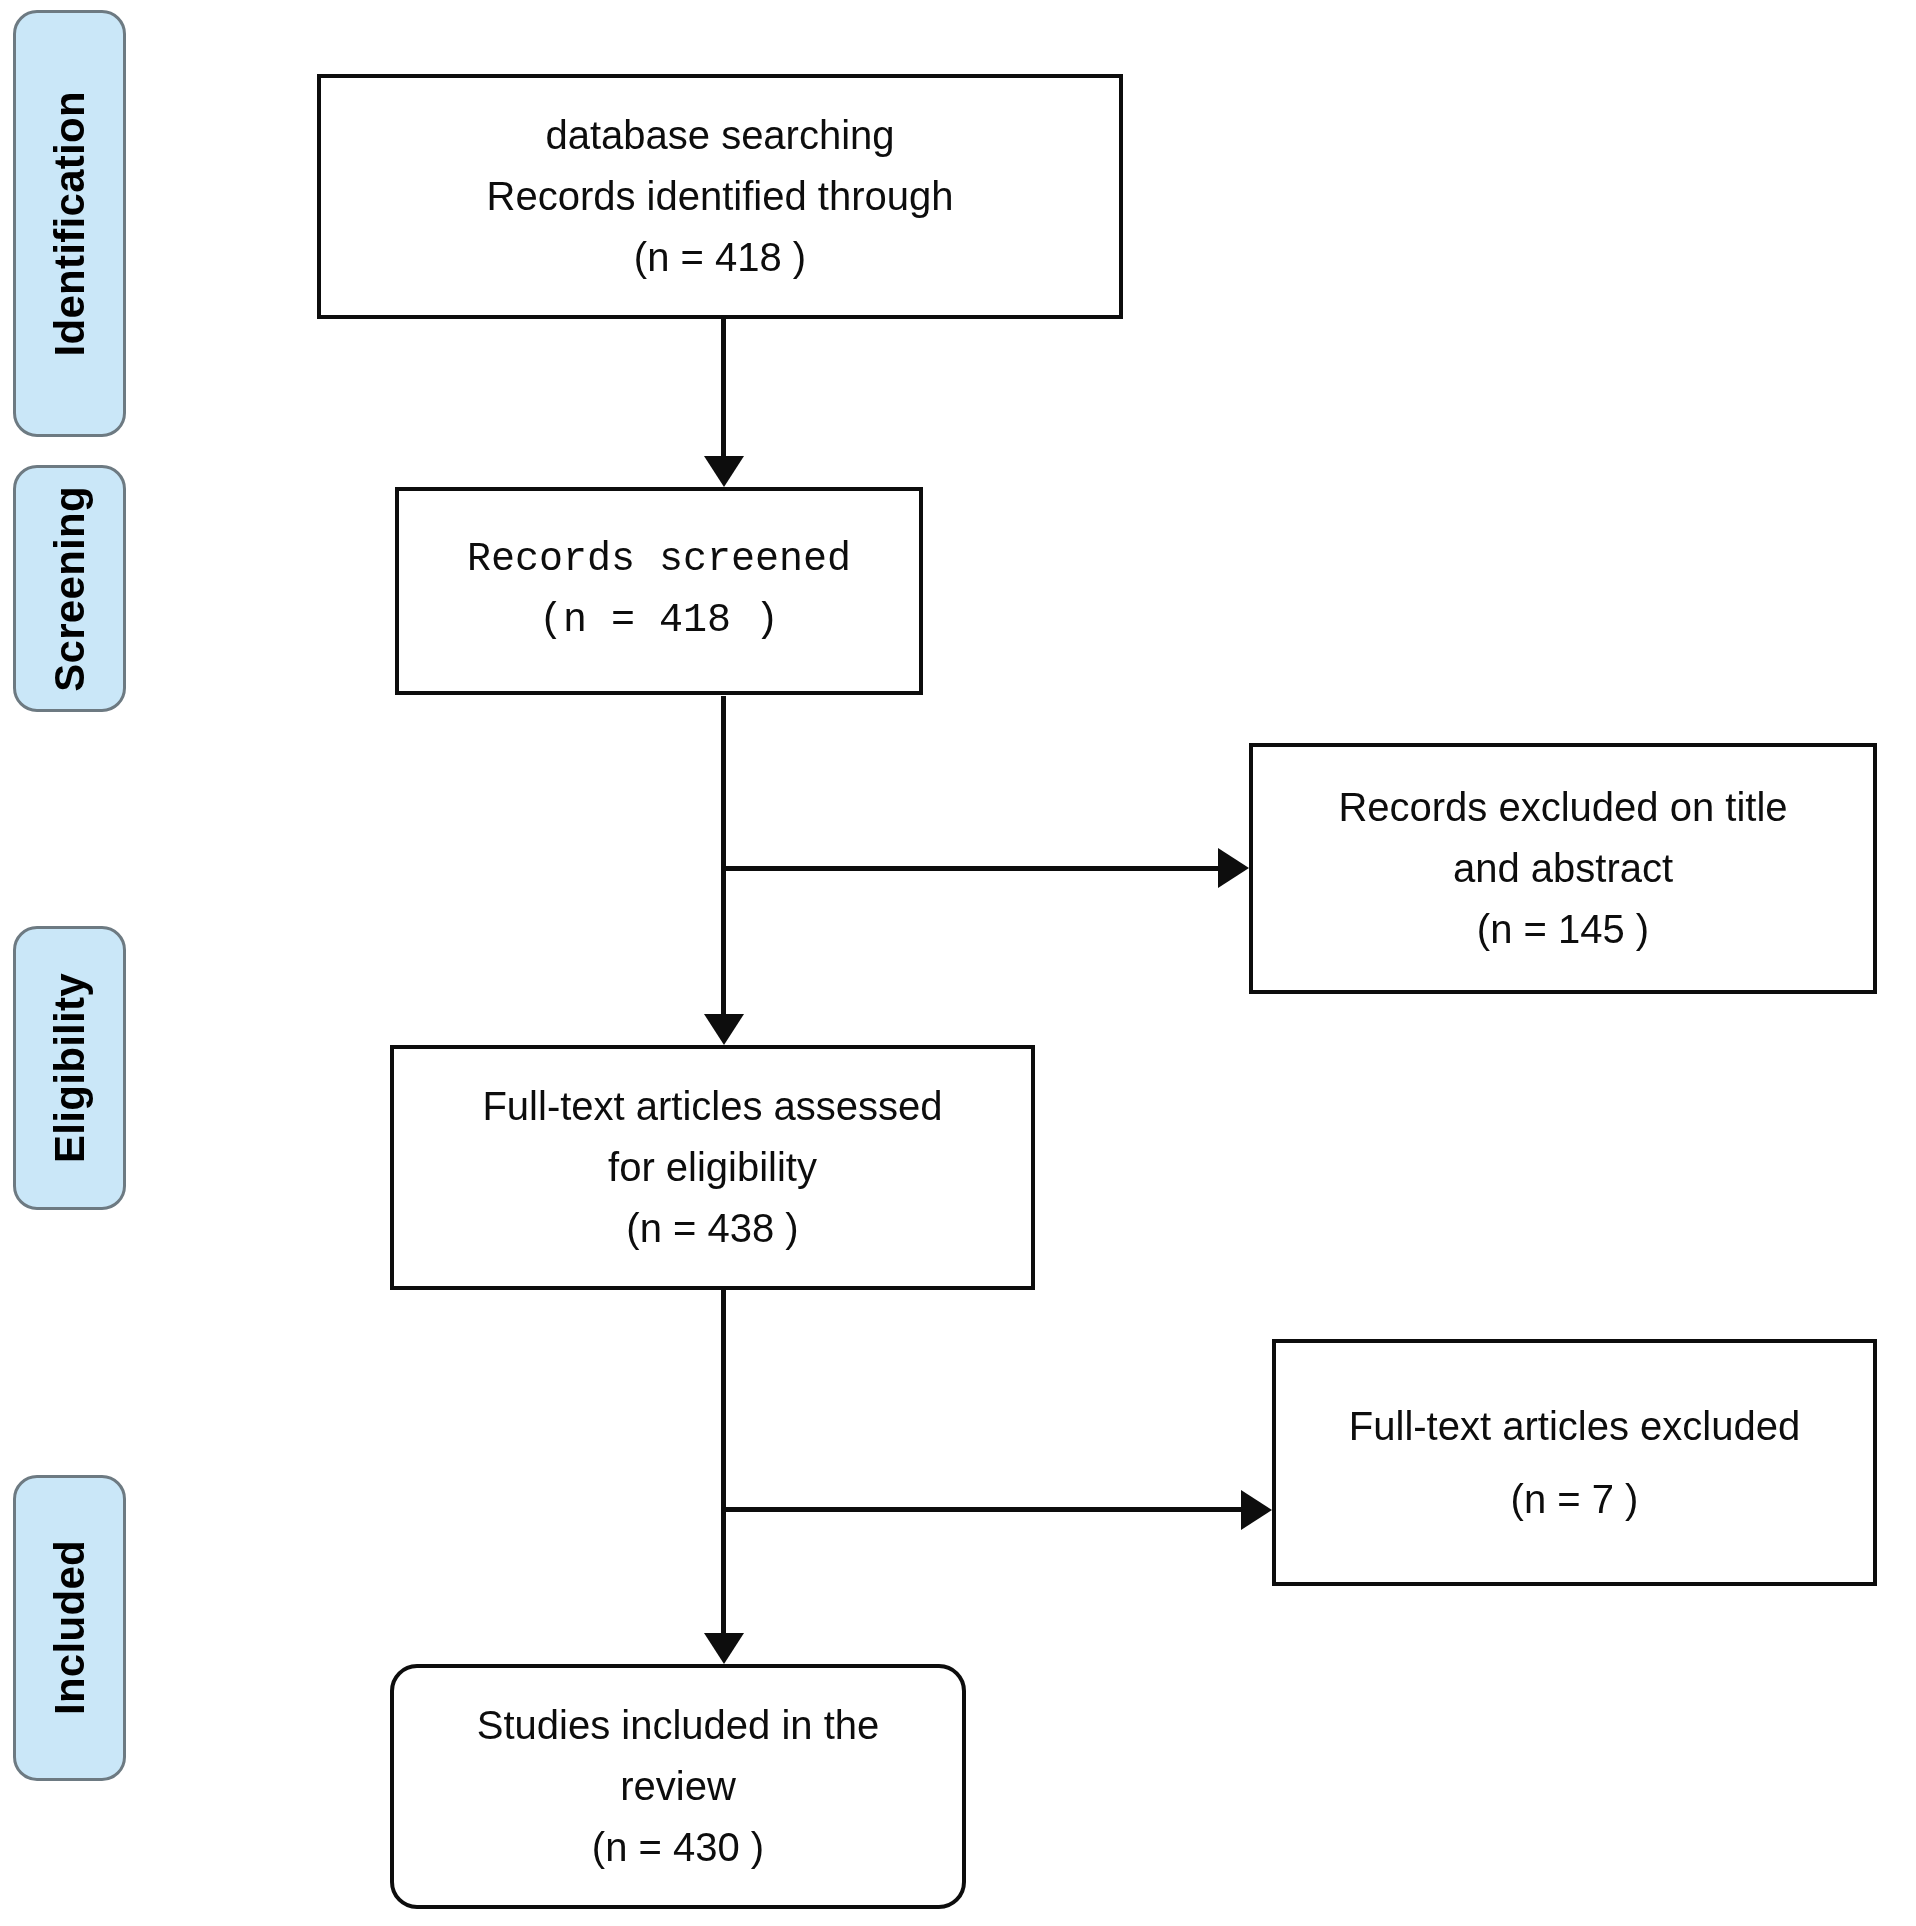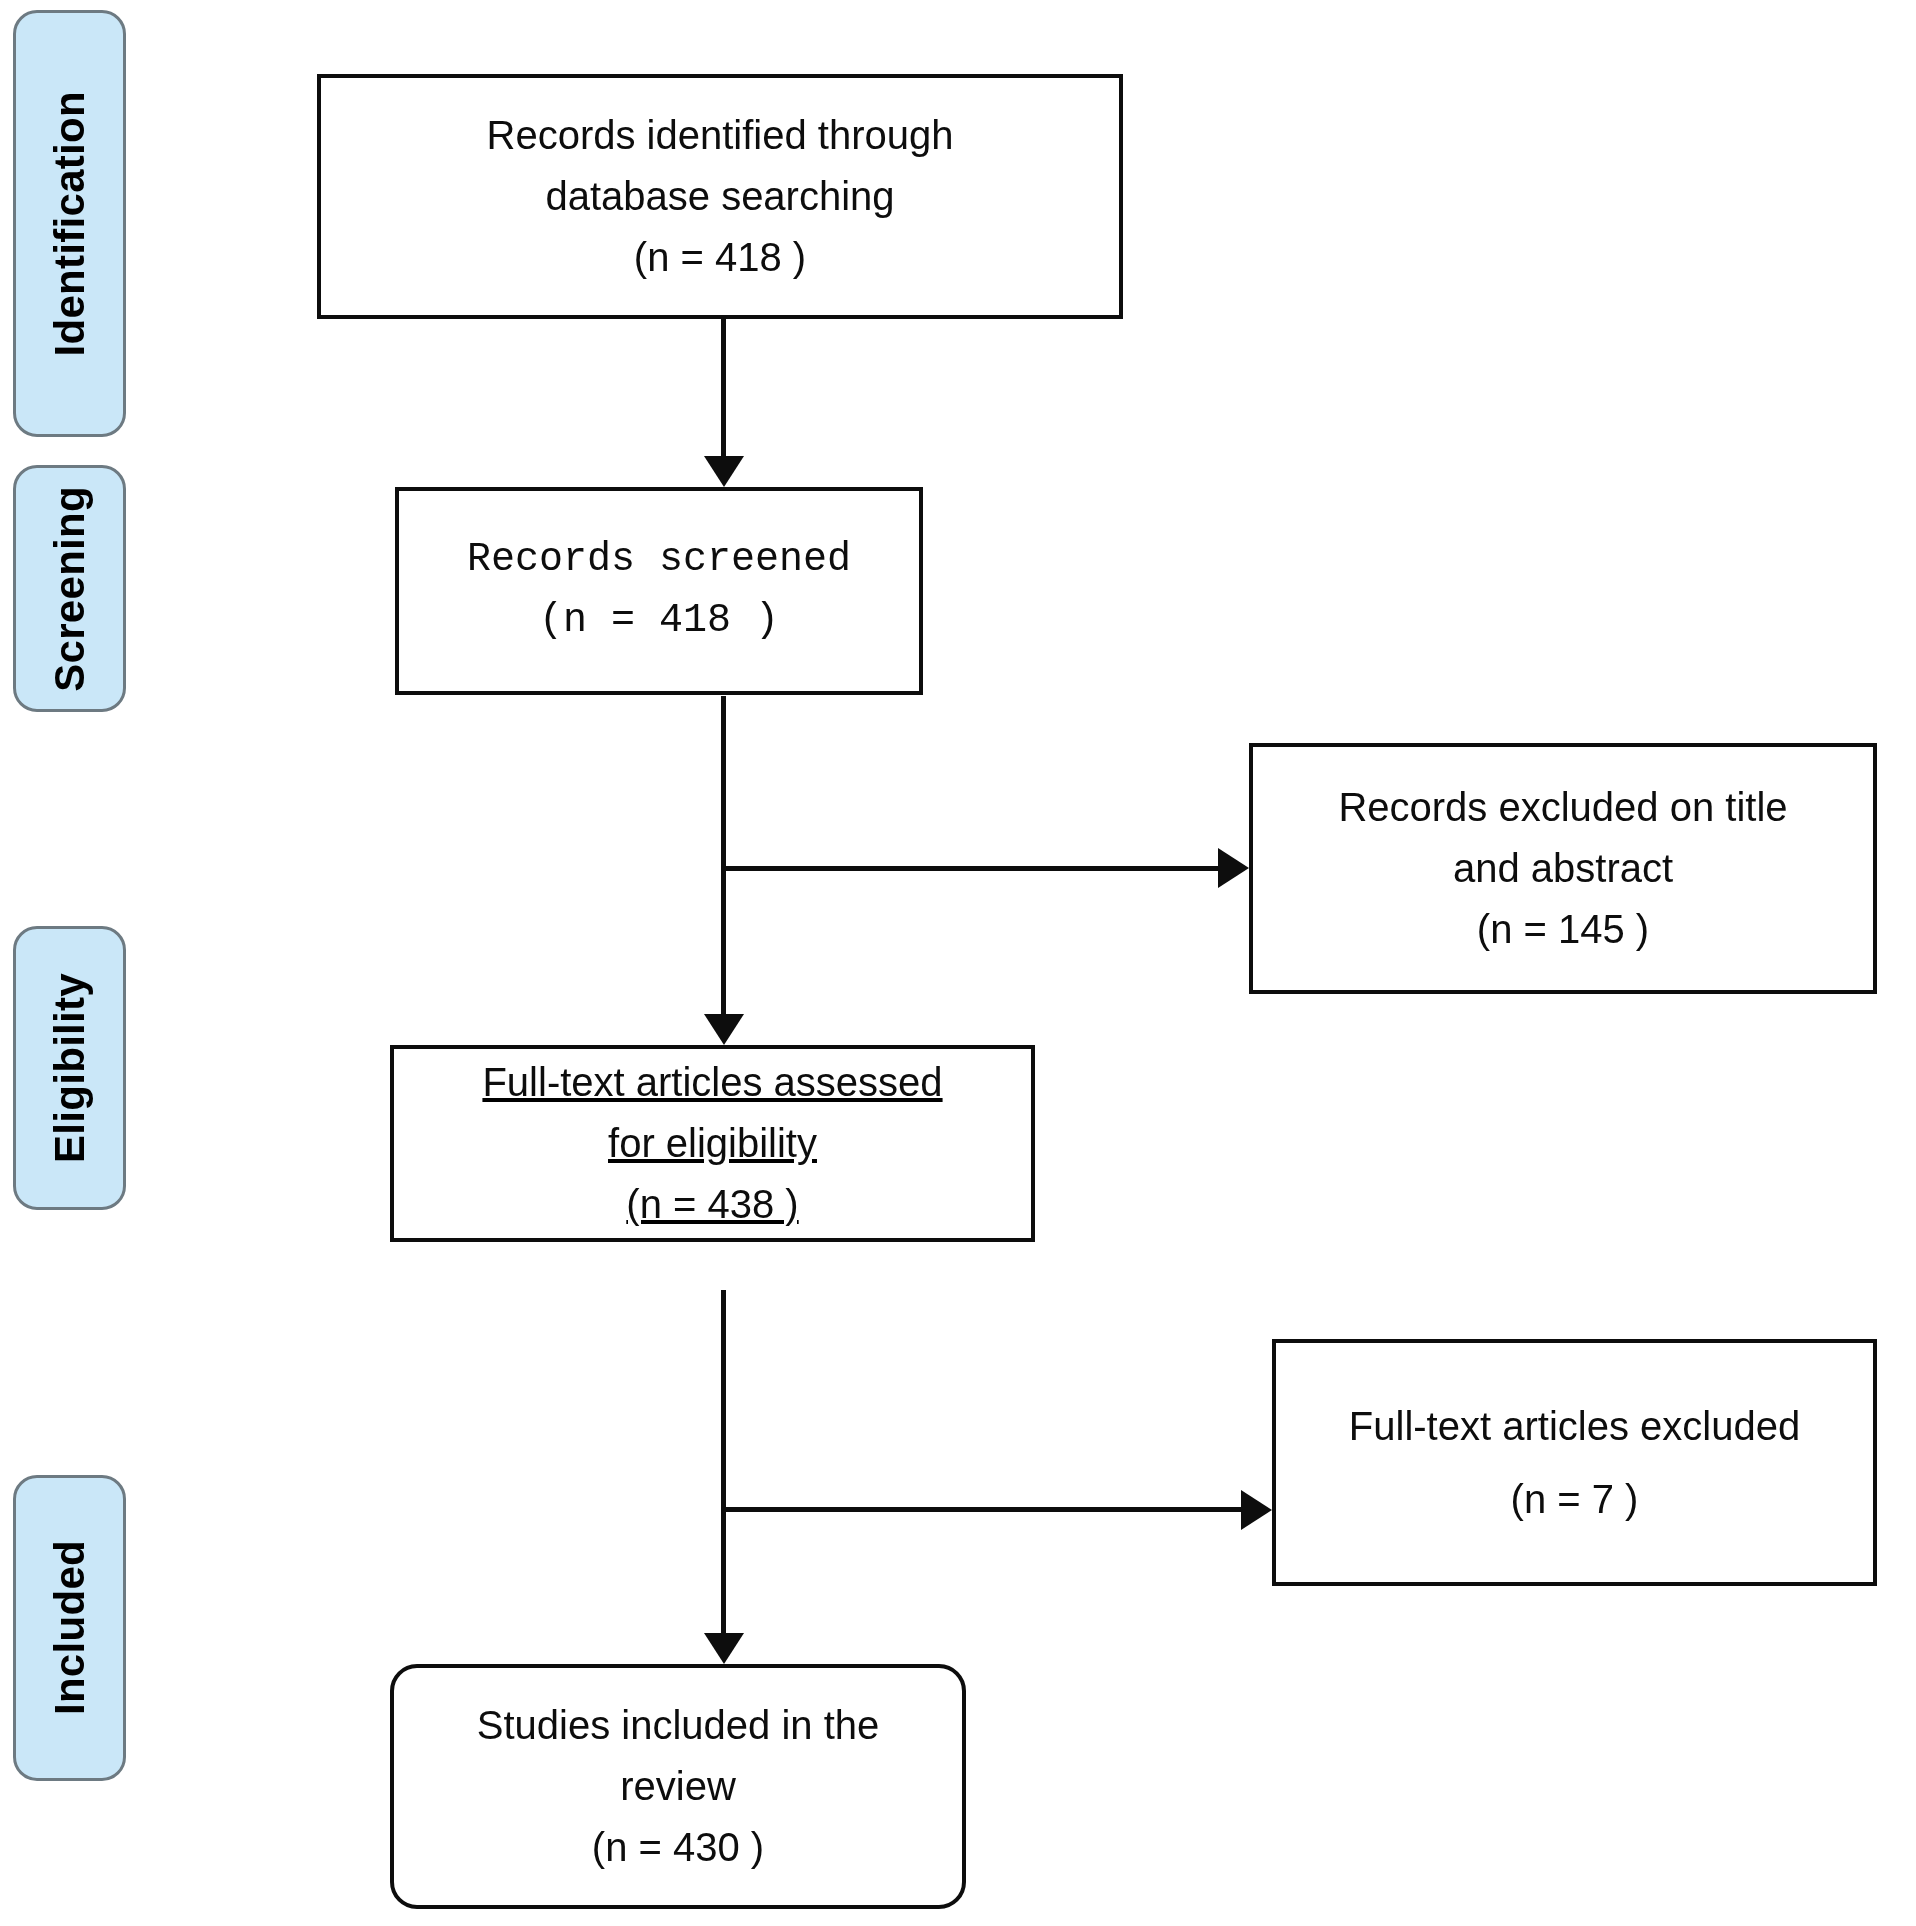--- a/index.html
+++ b/index.html
@@ -64,21 +64,21 @@
   .flow-box .line {
     font-size: 40px;
     line-height: 1.52;
     white-space: nowrap;
     color: #0d0d0d;
   }
 
   #box-identified { left: 317px;  top: 74px;  width: 806px; height: 245px; }
   #box-screened   { left: 395px;  top: 487px;  width: 528px;  height: 208px; font-family: Liberation Mono, monospace; }
   #box-excluded-1 { left: 1249px; top: 743px; width: 628px;  height: 251px; }
-  #box-fulltext   { left: 390px;  top: 1045px; width: 645px;  height: 197px; text-decoration: underline; }
+  #box-fulltext   { left: 390px;  top: 1045px; width: 645px;  height: 245px; }
   #box-excluded-2 { left: 1272px; top: 1339px; width: 605px;  height: 247px; gap: 12px; }
   #box-included   { left: 390px;  top: 1664px; width: 576px;  height: 245px; border-radius: 27px; }
 
   
   .conn {
     position: absolute;
   }
   .v-line {
     width: 4.7px;
     background: #0d0d0d;
@@ -135,22 +135,22 @@
 
   <div class="stage-pill" id="pill-eligibility">
     <span class="stage-label">Eligibility</span>
   </div>
 
   <div class="stage-pill" id="pill-included">
     <span class="stage-label">Included</span>
   </div>
 
   <div class="flow-box" id="box-identified">
+    <div class="line">database searching</div>
     <div class="line">Records identified through</div>
-    <div class="line">database searching</div>
     <div class="line">(n = 418 )</div>
   </div>
 
   <div class="flow-box" id="box-screened">
     <div class="line">Records screened</div>
     <div class="line">(n = 418 )</div>
   </div>
 
   <div class="flow-box" id="box-excluded-1">
     <div class="line">Records excluded on title</div>

